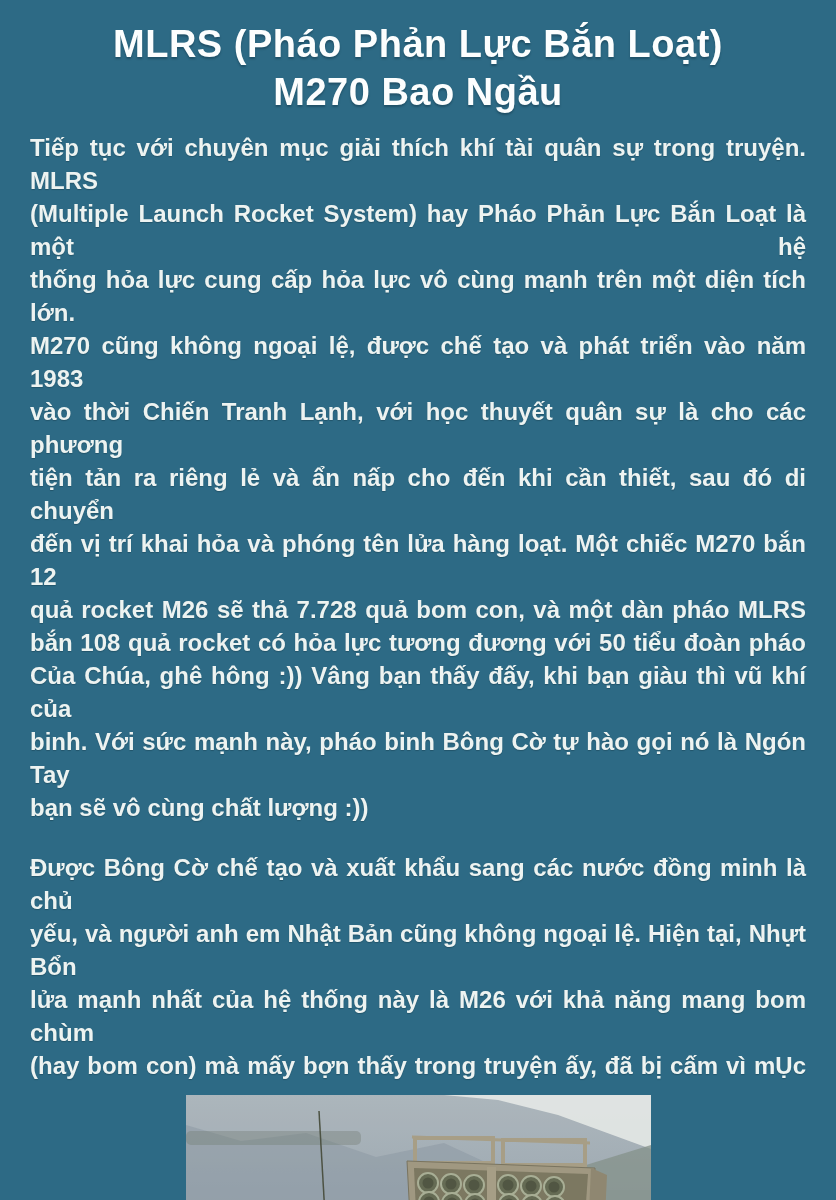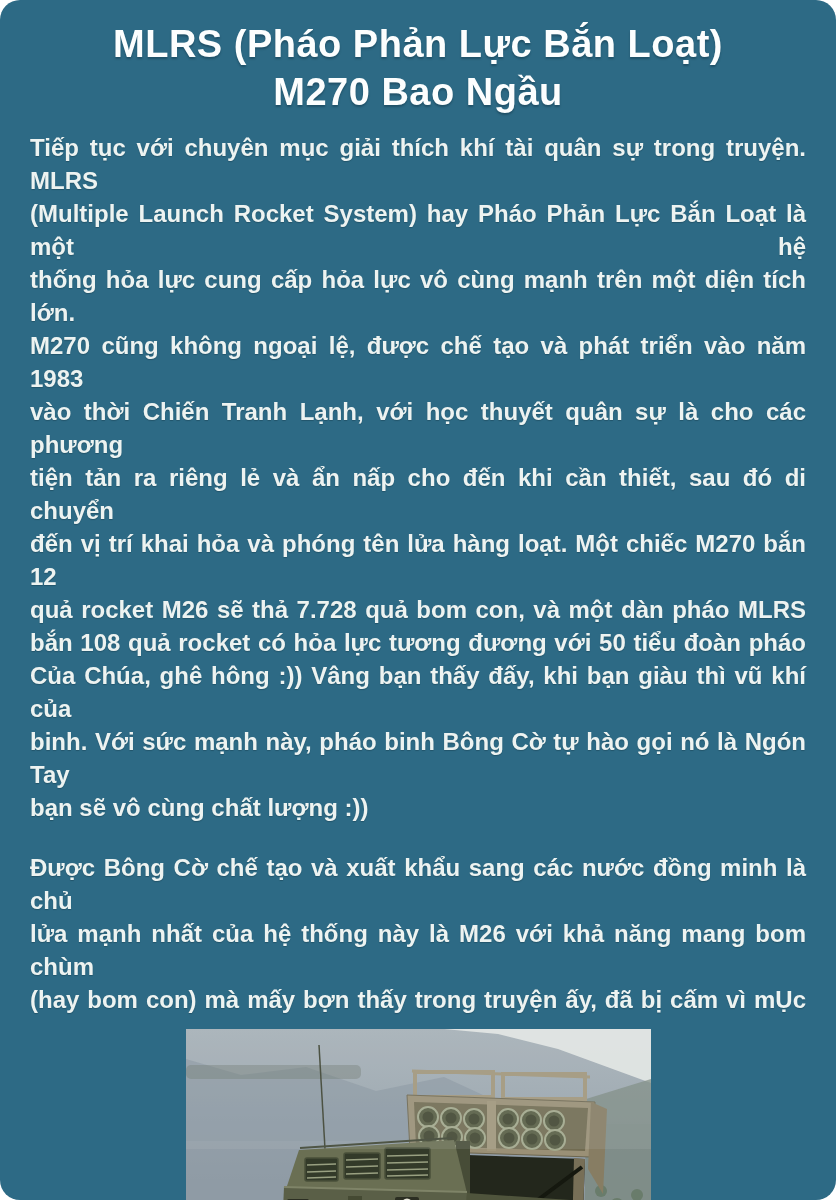--- a/index.html
+++ b/index.html
@@ -3,21 +3,20 @@
 <meta charset="utf-8">
 <style>
   html,body{margin:0;padding:0;}
   .page{
     position:relative;
     width:836px;height:1200px;
     background:#2d6a85;
     overflow:hidden;
     font-family:"Liberation Sans", sans-serif;
     color:#edf3f1;
-    border-radius:20px;
   }
   .title-block{padding-top:22px;text-align:center;}
   .title-line{
     font-size:38px;font-weight:bold;color:#fcfefe;
     letter-spacing:.5px;line-height:44px;
     text-shadow:0 2px 2px rgba(10,35,48,.35);
   }
   .title-line.second{margin-top:4px;}
   .article{padding:0 30px;margin-top:17px;}
   .para{margin:0;font-weight:bold;}
@@ -57,20 +56,21 @@
       <div class="line">tiện tản ra riêng lẻ và ẩn nấp cho đến khi cần thiết, sau đó di chuyển</div>
       <div class="line">đến vị trí khai hỏa và phóng tên lửa hàng loạt. Một chiếc M270 bắn 12</div>
       <div class="line">quả rocket M26 sẽ thả 7.728 quả bom con, và một dàn pháo MLRS</div>
       <div class="line">bắn 108 quả rocket có hỏa lực tương đương với 50 tiểu đoàn pháo</div>
       <div class="line">Của Chúa, ghê hông :)) Vâng bạn thấy đấy, khi bạn giàu thì vũ khí của</div>
       <div class="line">binh. Với sức mạnh này, pháo binh Bông Cờ tự hào gọi nó là Ngón Tay</div>
       <div class="line last">bạn sẽ vô cùng chất lượng :))</div>
     </div>
     <div class="para">
       <div class="line">Được Bông Cờ chế tạo và xuất khẩu sang các nước đồng minh là chủ</div>
+      <div class="line">yếu, và người anh em Nhật Bản cũng không ngoại lệ. Hiện tại, Nhựt Bổn</div>
       <div class="line">lửa mạnh nhất của hệ thống này là M26 với khả năng mang bom chùm</div>
       <div class="line">(hay bom con) mà mấy bợn thấy trong truyện ấy, đã bị cấm vì mỤc</div>
     </div>
   </div>
 
   <div class="photo-wrap">
     <svg width="465" height="302" viewBox="0 0 465 302" xmlns="http://www.w3.org/2000/svg">
       <defs>
         <linearGradient id="skyGrad" x1="0" y1="0" x2="0" y2="1">
           <stop offset="0" stop-color="#a8b2b9"></stop>

